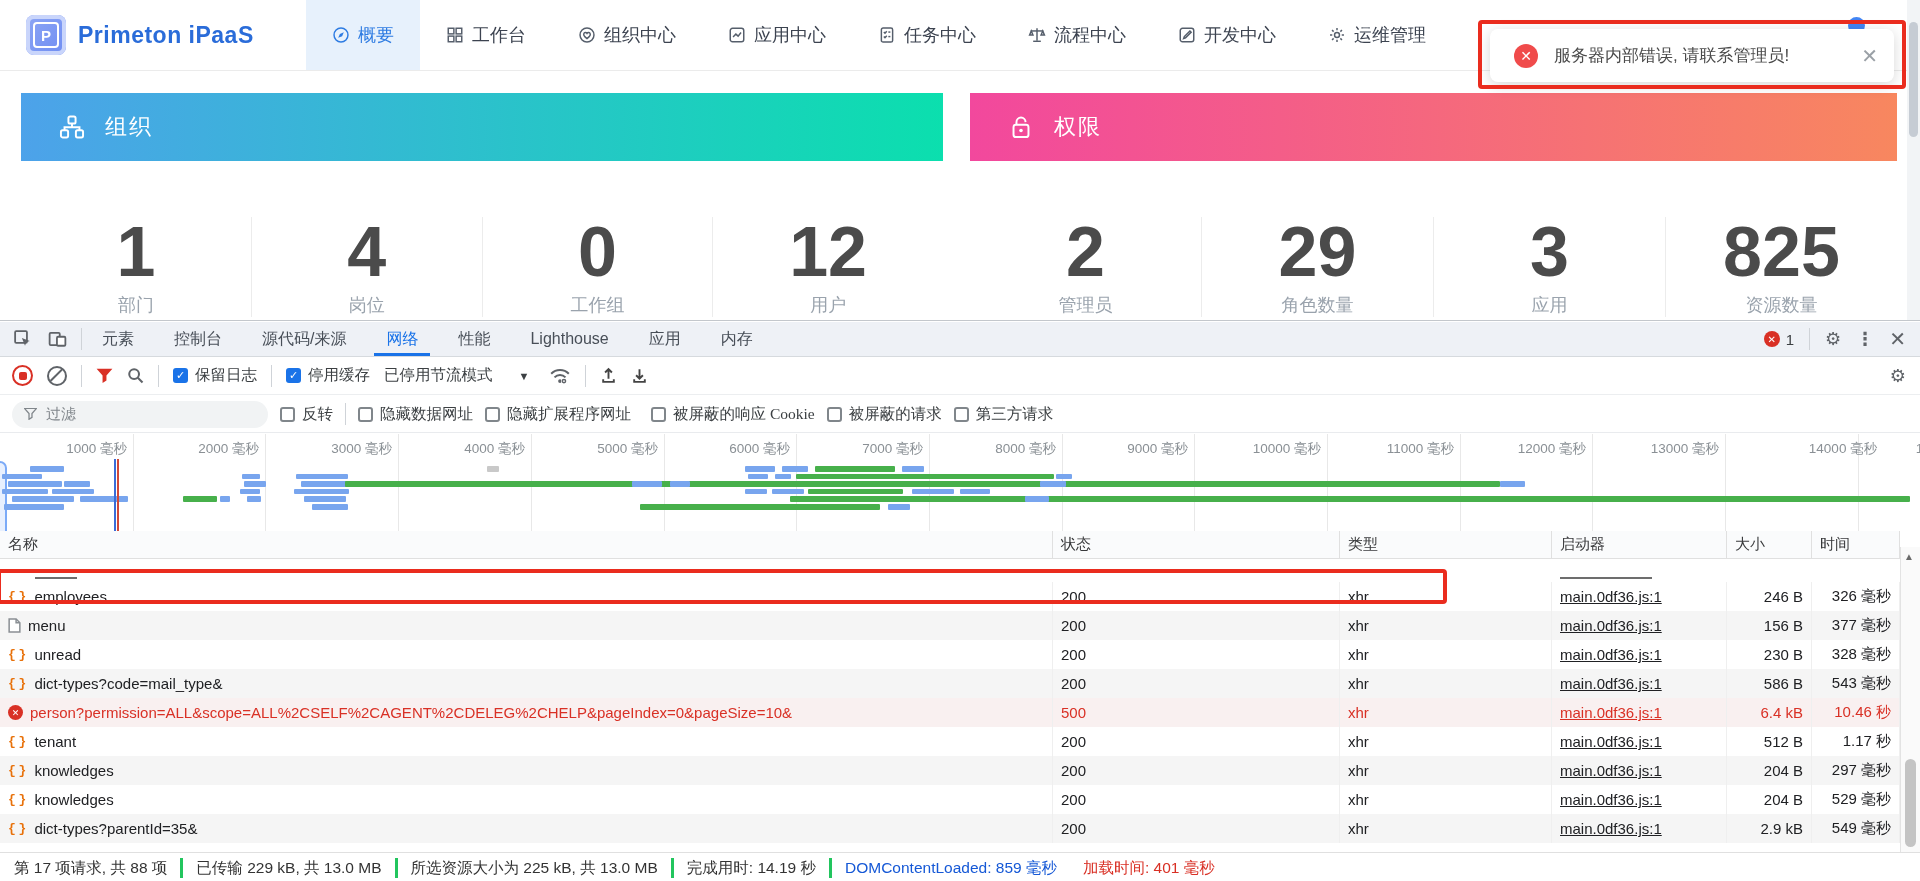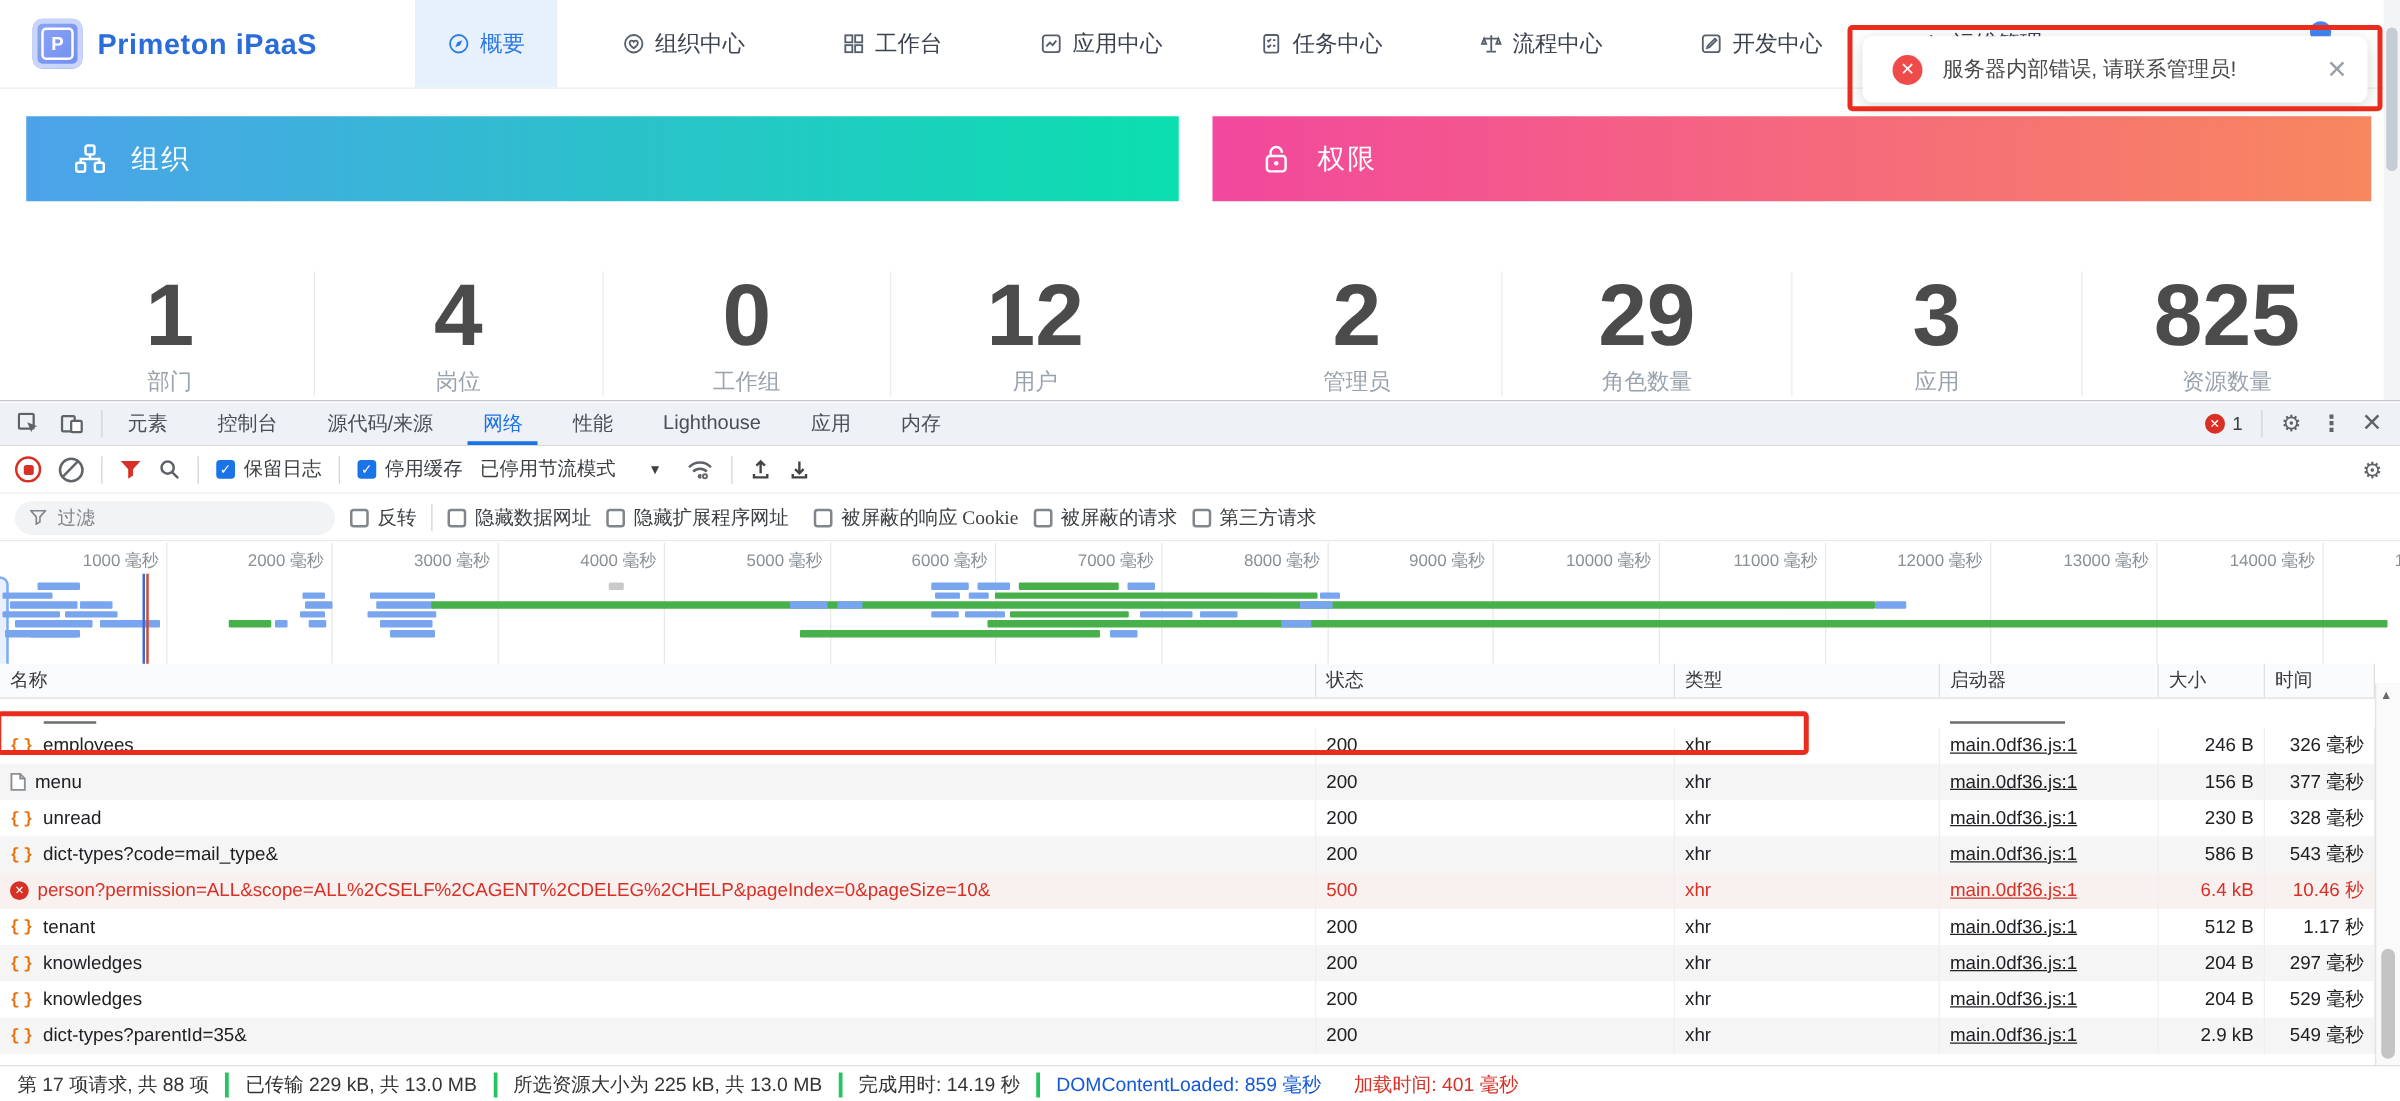--- a/index.html
+++ b/index.html
@@ -5,21 +5,21 @@
   html,body{margin:0;padding:0;background:#fff;}
   body{font-family:"Liberation Sans","DejaVu Sans",sans-serif;}
   #screen{position:relative;width:1920px;height:881px;overflow:hidden;background:#fff;}
   
   .navbar{position:absolute;left:0;top:0;width:1920px;height:70px;background:#fff;border-bottom:1px solid #ebebeb;display:flex;align-items:stretch;z-index:3;}
   .brand{display:flex;align-items:center;gap:12px;padding-left:26px;width:262px;}
   .logo{width:40px;height:40px;border-radius:8px;background:linear-gradient(135deg,#8da6f5,#6f8df2);display:flex;align-items:center;justify-content:center;box-shadow:0 0 0 4px #c9d5fb inset;}
   .logo-inner{width:22px;height:22px;border:2px solid #fff;border-radius:4px;color:#fff;font-weight:bold;font-size:15px;display:flex;align-items:center;justify-content:center;}
   .brand-title{font-size:23px;font-weight:bold;color:#2a6cd9;letter-spacing:.5px;}
   .nav-items{display:flex;align-items:stretch;margin-left:18px;}
-  .nav-item{display:flex;align-items:center;gap:8px;padding:0 26px;font-size:18px;color:#3c4350;cursor:pointer;margin-left:26px;}
+  .nav-item{display:flex;align-items:center;gap:8px;padding:0 26px;font-size:18px;color:#3c4350;cursor:pointer;}
   .nav-item .nicon{display:inline-flex;color:#555e6b;}
   .nav-item.active{background:#e7f1fc;color:#2d7be2;}
   .nav-item.active .nicon{color:#2d7be2;}
   
   .card{position:absolute;top:93px;}
   .card-header{height:68px;display:flex;align-items:center;gap:20px;padding-left:38px;color:#fff;}
   .card-title{font-size:22px;letter-spacing:2px;}
   .card-header .cicon{display:inline-flex;color:#fff;}
   .card-stats{display:flex;margin-top:56px;}
   .stat-cell{flex:1;text-align:center;position:relative;}
@@ -122,36 +122,36 @@
             <svg width="18" height="18" viewBox="0 0 16 16" fill="none" stroke="currentColor" stroke-width="1.3">
               <circle cx="8" cy="8" r="6.2"></circle>
               <path d="M10.5 5.5 L9 9 L5.5 10.5 L7 7 Z" fill="currentColor" stroke="none"></path>
             </svg>
           </span>
           <span>概要</span>
         </div>
         <div class="nav-item">
           <span class="nicon">
             <svg width="18" height="18" viewBox="0 0 16 16" fill="none" stroke="currentColor" stroke-width="1.3">
-              <circle cx="8" cy="8" r="6.2"></circle>
-              <path d="M8 11.2 C5.2 9.2 4.6 7.6 5.4 6.4 C6 5.5 7.4 5.6 8 6.6 C8.6 5.6 10 5.5 10.6 6.4 C11.4 7.6 10.8 9.2 8 11.2 Z"></path>
-            </svg>
-          </span>
-          <span>组织中心</span>
-        </div>
-        <div class="nav-item">
-          <span class="nicon">
-            <svg width="18" height="18" viewBox="0 0 16 16" fill="none" stroke="currentColor" stroke-width="1.3">
               <rect x="2" y="2" width="5" height="5"></rect>
               <rect x="9" y="2" width="5" height="5"></rect>
               <rect x="2" y="9" width="5" height="5"></rect>
               <rect x="9" y="9" width="5" height="5"></rect>
             </svg>
           </span>
           <span>工作台</span>
+        </div>
+        <div class="nav-item">
+          <span class="nicon">
+            <svg width="18" height="18" viewBox="0 0 16 16" fill="none" stroke="currentColor" stroke-width="1.3">
+              <circle cx="8" cy="8" r="6.2"></circle>
+              <path d="M8 11.2 C5.2 9.2 4.6 7.6 5.4 6.4 C6 5.5 7.4 5.6 8 6.6 C8.6 5.6 10 5.5 10.6 6.4 C11.4 7.6 10.8 9.2 8 11.2 Z"></path>
+            </svg>
+          </span>
+          <span>组织中心</span>
         </div>
         <div class="nav-item">
           <span class="nicon">
             <svg width="18" height="18" viewBox="0 0 16 16" fill="none" stroke="currentColor" stroke-width="1.3">
               <rect x="2" y="2" width="12" height="12" rx="2"></rect>
               <path d="M4.5 9.8 L7 7.2 L9 9 L11.6 5.8"></path>
             </svg>
           </span>
           <span>应用中心</span>
         </div>
@@ -429,21 +429,21 @@
         <div class="tick-label" style="left: 1082px; width: 106px;">9000 毫秒</div>
         <div class="gridline" style="left: 1327px;"></div>
         <div class="tick-label" style="left: 1215px; width: 106px;">10000 毫秒</div>
         <div class="gridline" style="left: 1460px;"></div>
         <div class="tick-label" style="left: 1348px; width: 106px;">11000 毫秒</div>
         <div class="gridline" style="left: 1592px;"></div>
         <div class="tick-label" style="left: 1480px; width: 106px; text-align: right;">12000 毫秒</div>
         <div class="gridline" style="left: 1725px;"></div>
         <div class="tick-label" style="left: 1613px; width: 106px;">13000 毫秒</div>
         <div class="gridline" style="left: 1858px;"></div>
-        <div class="tick-label" style="left: 1746px; width: 106px;">14000 毫秒</div>
+        <div class="tick-label" style="left: 1790px; width: 106px; text-align: center;">14000 毫秒</div>
         <div class="tick-label" style="left: 1878px; width: 106px;">15000 毫秒</div>
         <div class="wbar" style="left: 2px; top: 39.6px; width: 40px; background: rgb(120, 165, 238);"></div>
         <div class="wbar" style="left: 30px; top: 32px; width: 34px; background: rgb(120, 165, 238);"></div>
         <div class="wbar" style="left: 8px; top: 47.2px; width: 54px; background: rgb(120, 165, 238);"></div>
         <div class="wbar" style="left: 64px; top: 47.2px; width: 26px; background: rgb(120, 165, 238);"></div>
         <div class="wbar" style="left: 2px; top: 54.8px; width: 46px; background: rgb(120, 165, 238);"></div>
         <div class="wbar" style="left: 52px; top: 54.8px; width: 42px; background: rgb(120, 165, 238);"></div>
         <div class="wbar" style="left: 12px; top: 62.4px; width: 62px; background: rgb(120, 165, 238);"></div>
         <div class="wbar" style="left: 80px; top: 62.4px; width: 48px; background: rgb(120, 165, 238);"></div>
         <div class="wbar" style="left: 4px; top: 70px; width: 58px; background: rgb(120, 165, 238);"></div>

